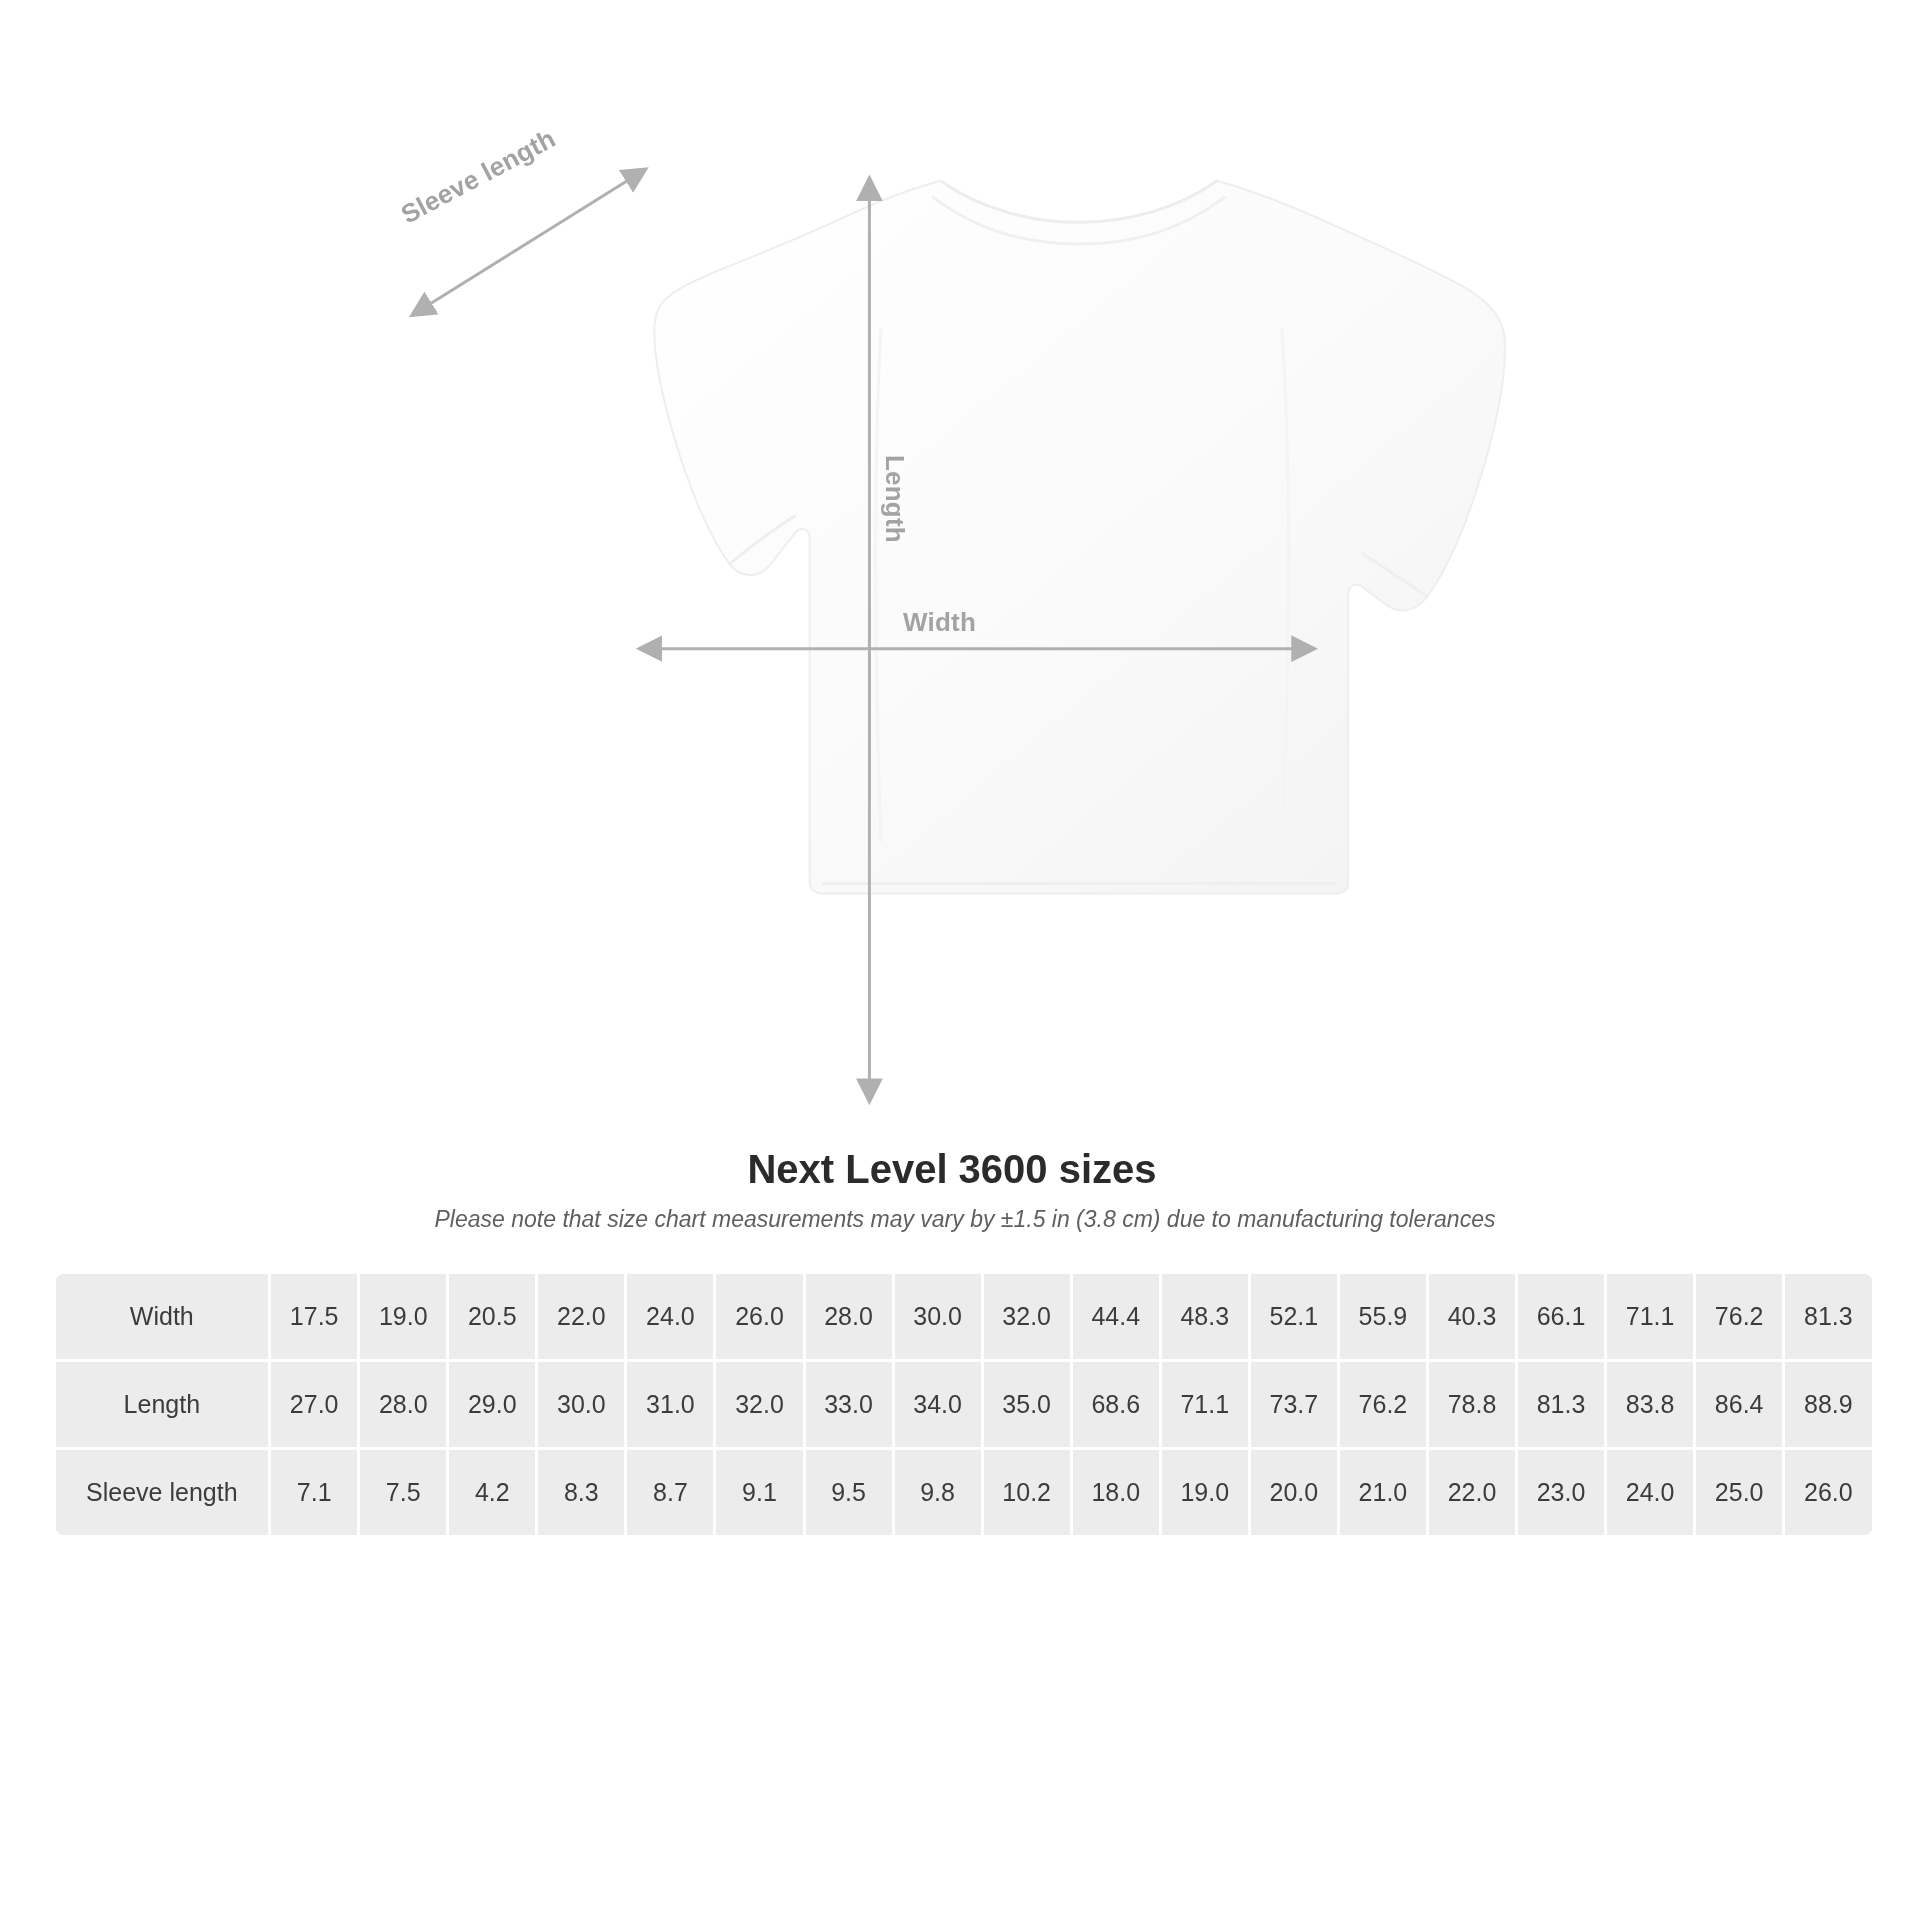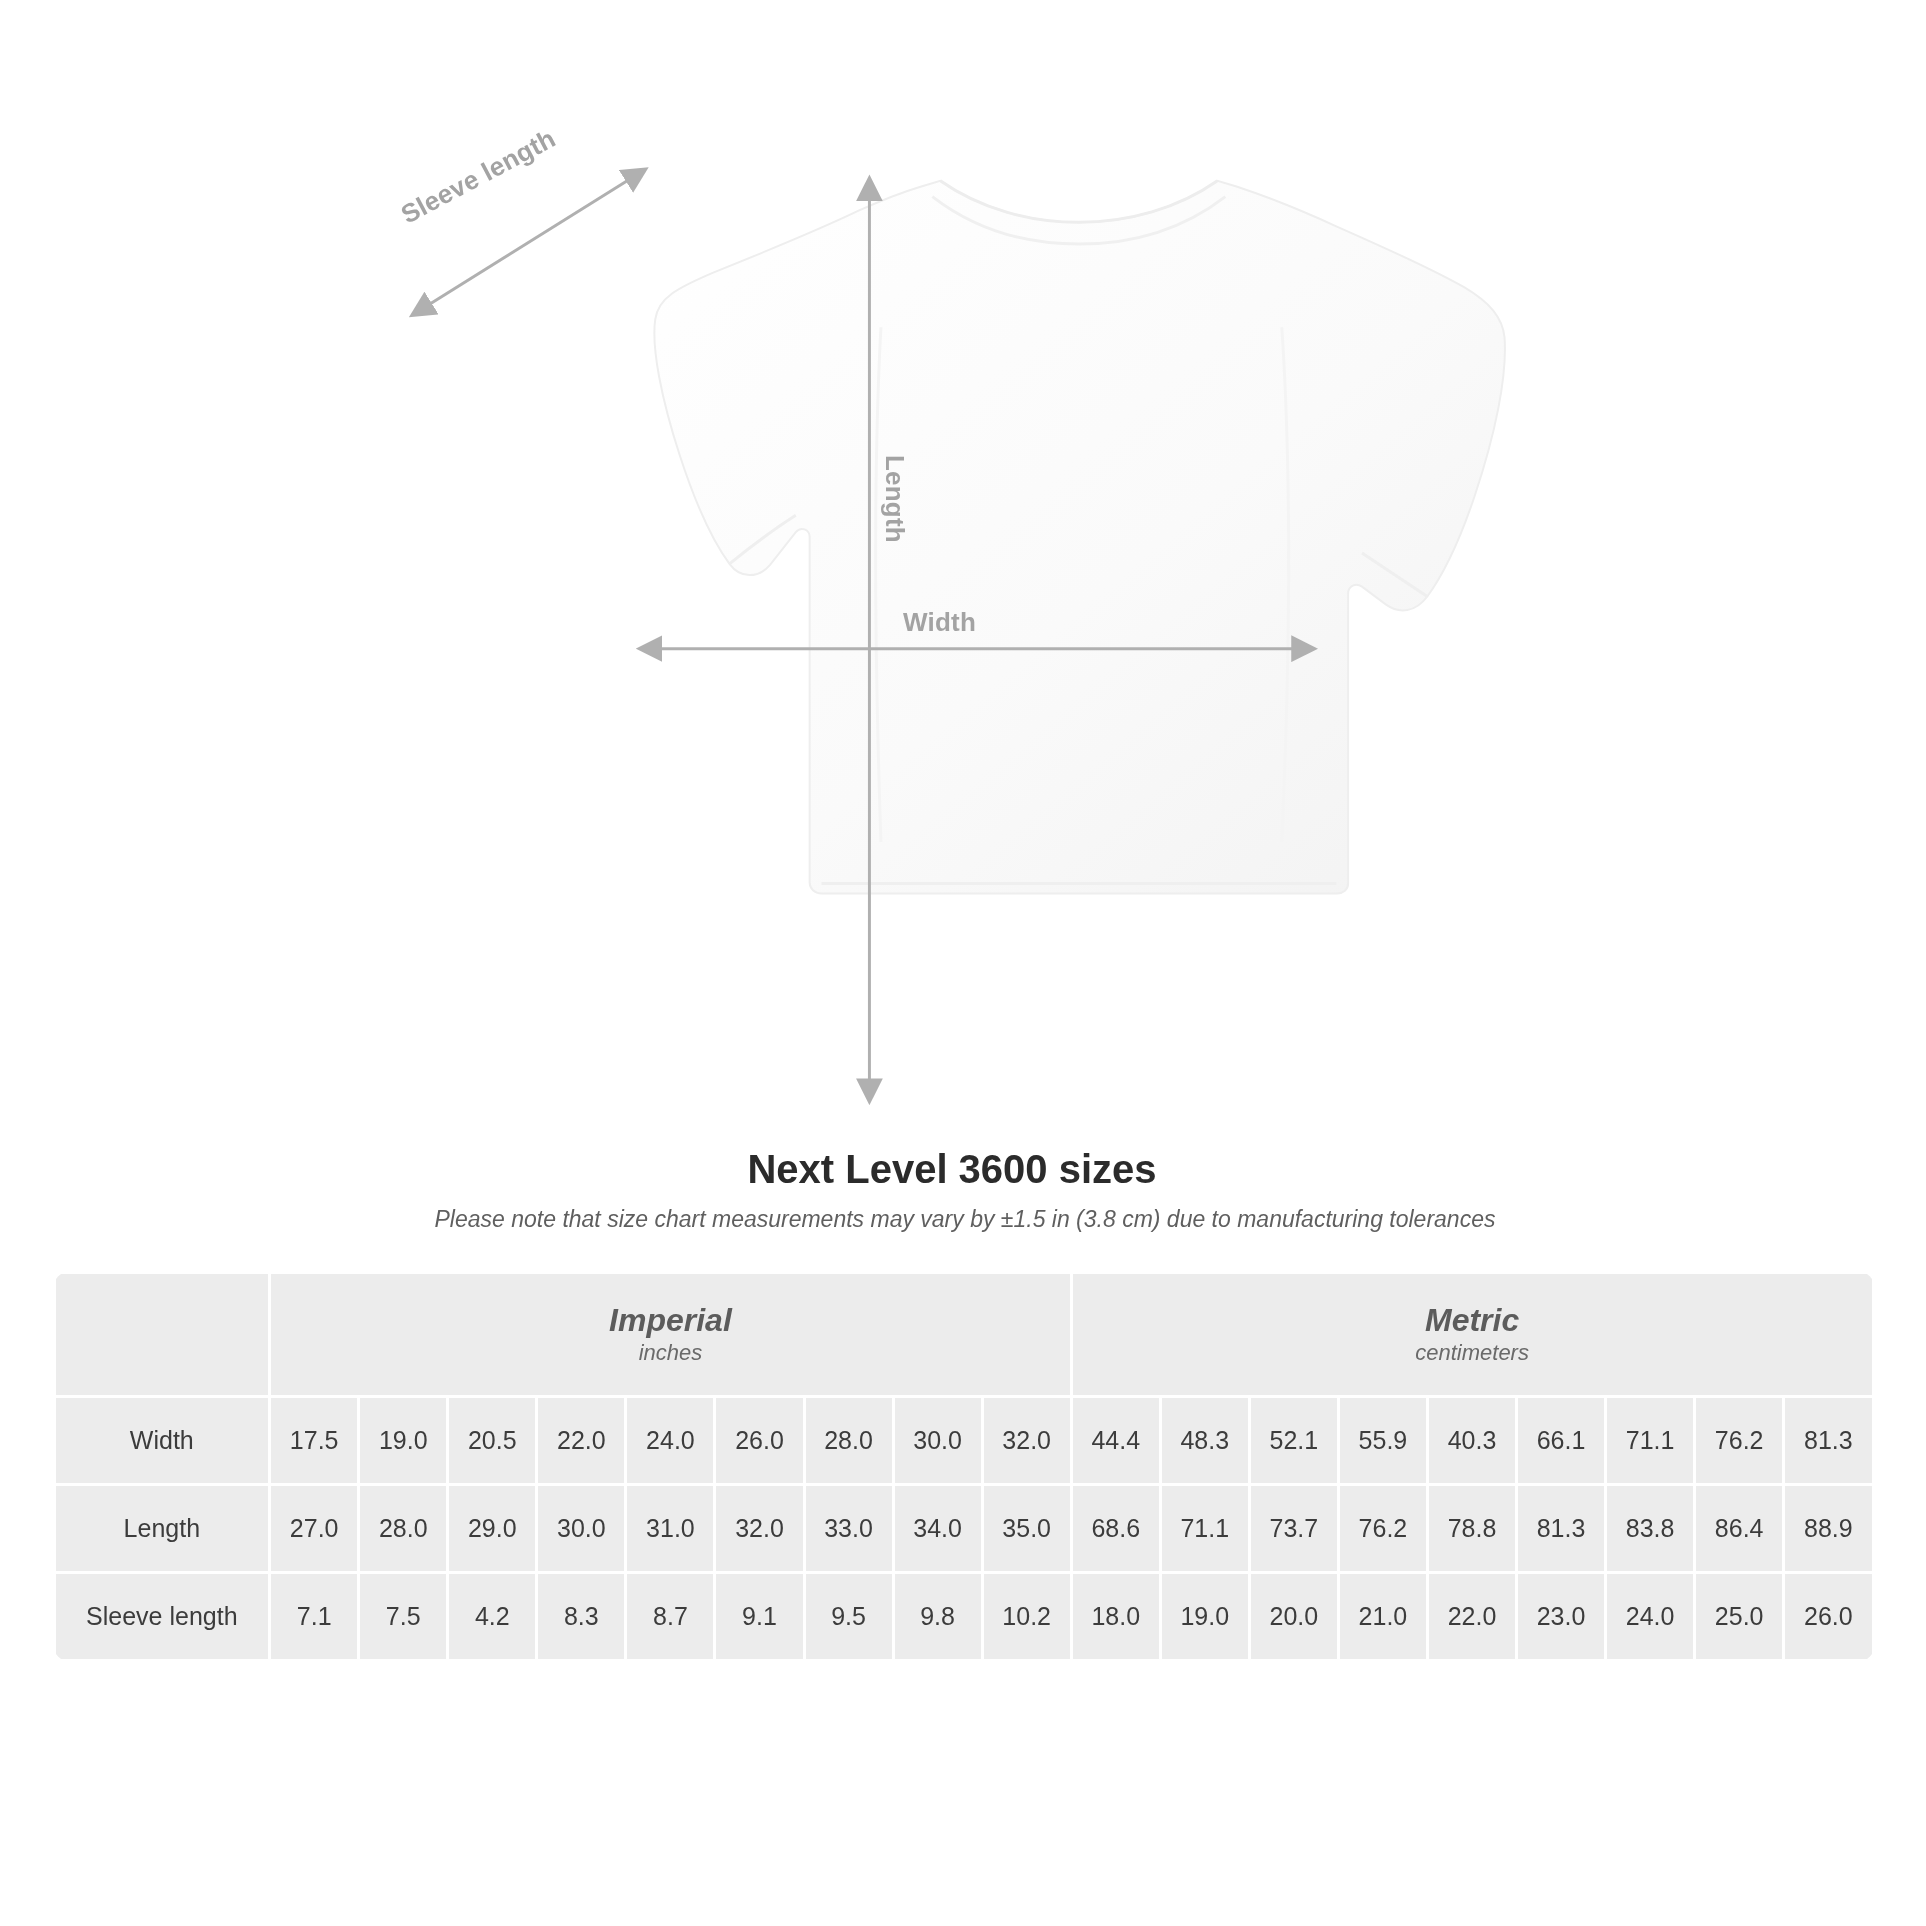--- a/index.html
+++ b/index.html
@@ -239,31 +239,20 @@
         <col class="size-col">
         <col class="size-col">
         <col class="size-col">
         <col class="size-col">
         <col class="size-col">
         <col class="size-col">
         <col class="size-col">
         <col class="size-col">
     </colgroup>
     <thead>
-      <tr>
-        <th class="unit-head corner-cell"></th>
-        <th class="unit-head" colspan="9">
-          <div class="unit-name">Imperial</div>
-          <div class="unit-sub">inches</div>
-        </th>
-        <th class="unit-head" colspan="9">
-          <div class="unit-name">Metric</div>
-          <div class="unit-sub">centimeters</div>
-        </th>
-      </tr>
     </thead>
     <tbody>
       <tr>
         <th class="row-label">Width</th>
         <td class="cell-light">17.5</td>
         <td class="cell-light">19.0</td>
         <td class="cell-light">20.5</td>
         <td class="cell-light">22.0</td>
         <td class="cell-light">24.0</td>
         <td class="cell-light">26.0</td>

